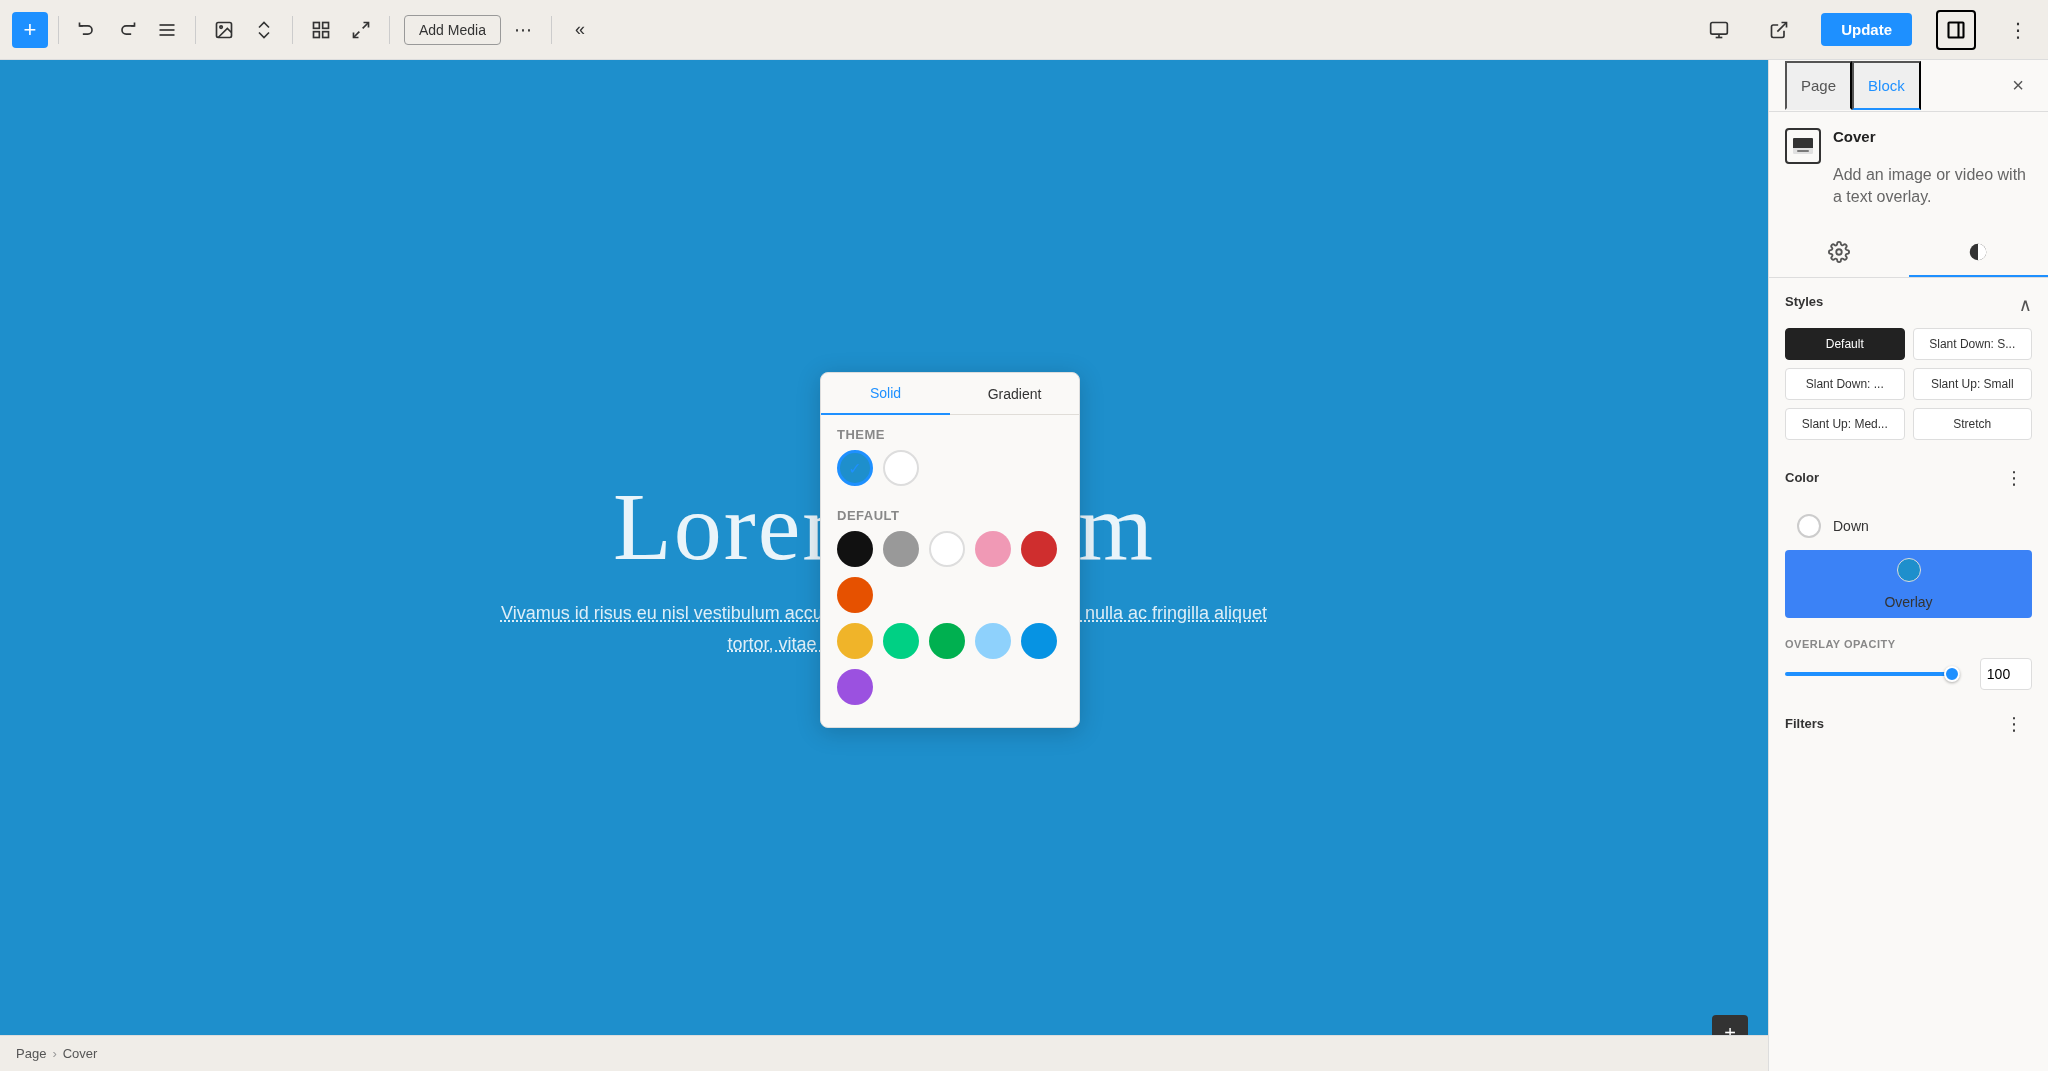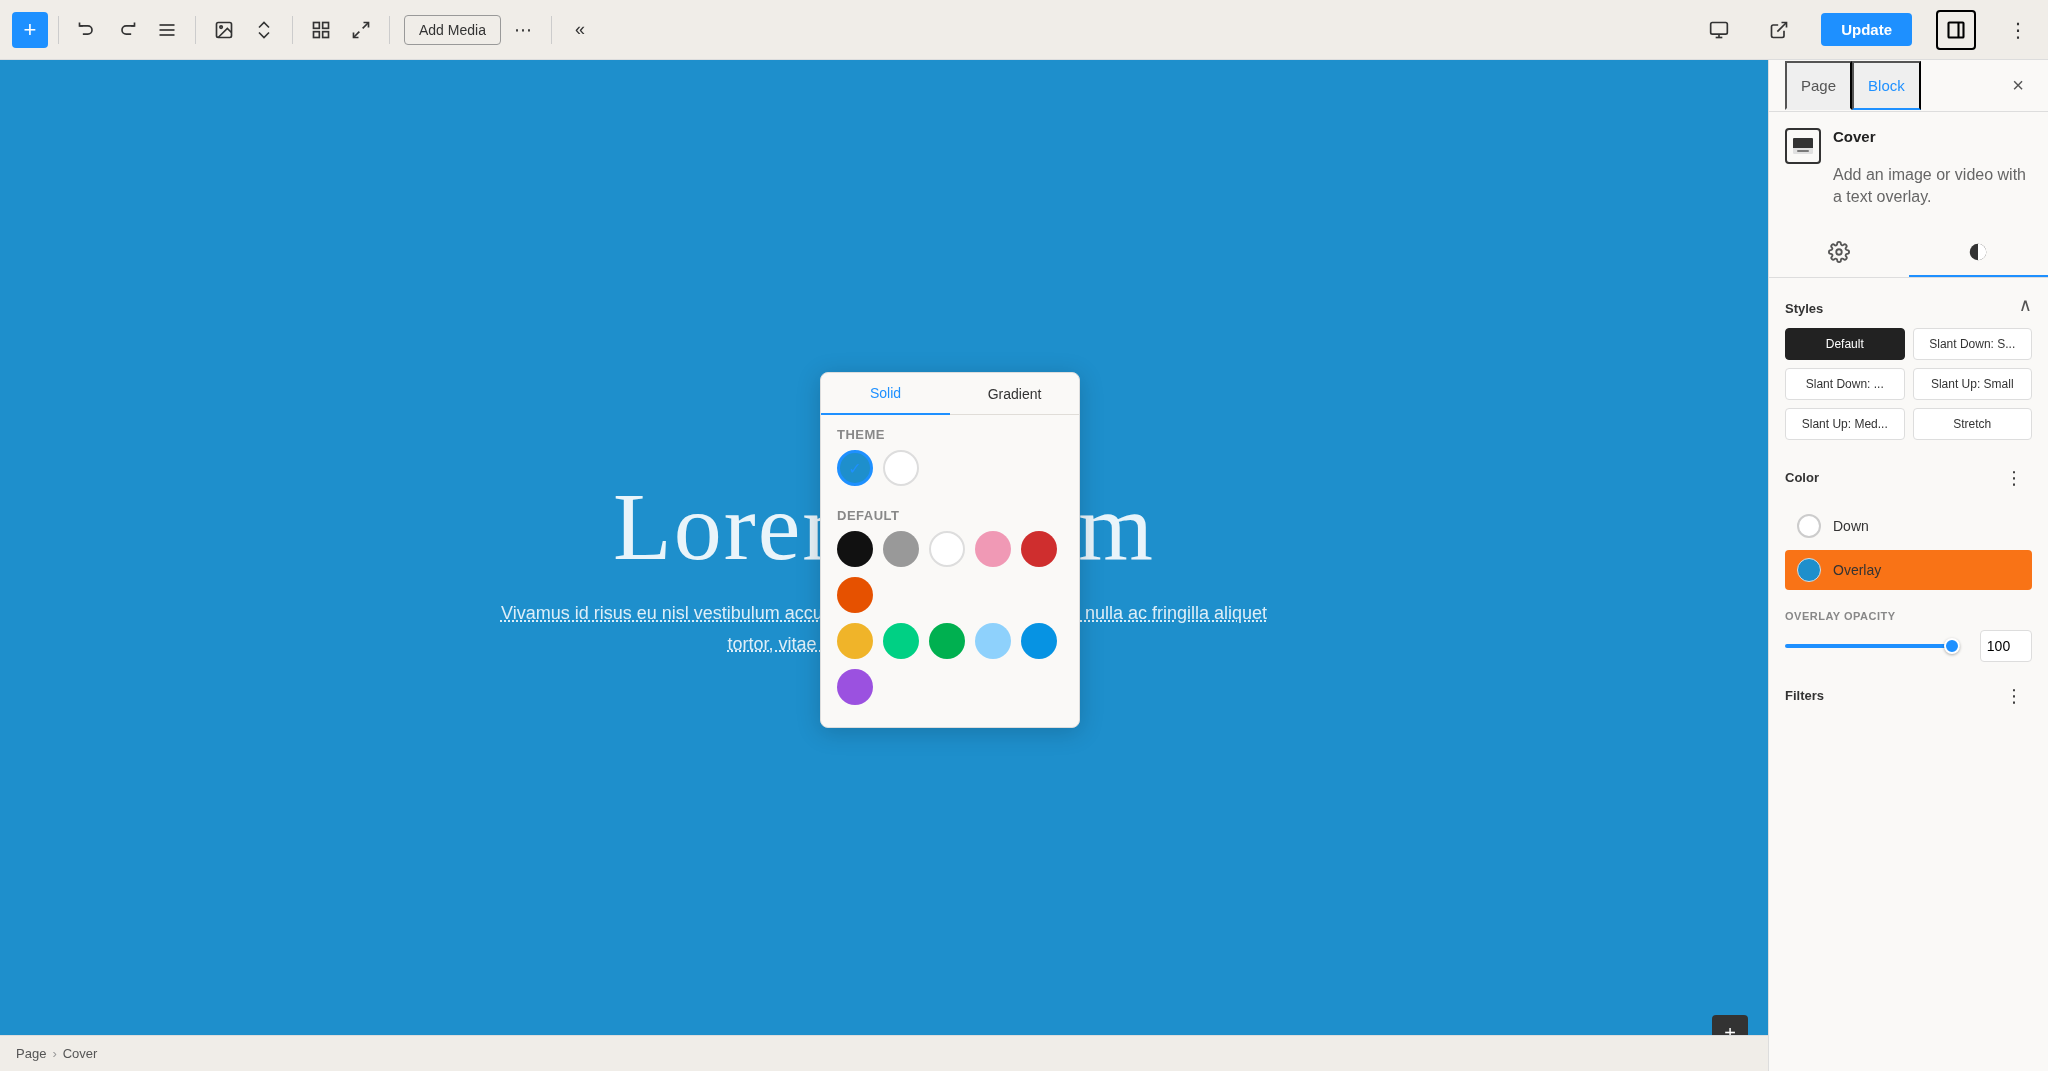--- a/index.html
+++ b/index.html
@@ -146,42 +146,42 @@
     .settings-tabs { display: flex; justify-content: center; gap: 0; margin: 0 -16px 16px; border-bottom: 1px solid #ddd; }
     .settings-tab {
       flex: 1; display: flex; align-items: center; justify-content: center;
       padding: 12px; cursor: pointer; border: none; background: transparent;
       font-size: 18px; color: #555; border-bottom: 2px solid transparent;
     }
     .settings-tab.active { color: #1e90ff; border-bottom: 2px solid #1e90ff; }
 
     
     .section-title-row {
-      display: flex; align-items: flex-end; justify-content: space-between;
+      display: flex; align-items: flex-start; justify-content: space-between;
       margin-bottom: 12px;
     }
     .section-title { font-size: 13px; font-weight: 600; color: #333; }
     .section-chevron { font-size: 18px; color: #555; cursor: pointer; }
     .style-grid { display: grid; grid-template-columns: 1fr 1fr; gap: 8px; margin-bottom: 20px; }
     .style-option {
       padding: 8px 10px; border: 1px solid #ddd; border-radius: 4px;
       font-size: 12px; cursor: pointer; background: #fff; color: #333; text-align: center;
       white-space: nowrap; overflow: hidden; text-overflow: ellipsis;
     }
     .style-option.active { background: #222; color: #fff; border-color: #222; }
 
     
     .color-section-header {
       display: flex; align-items: center; justify-content: space-between; margin-bottom: 10px;
     }
     .color-item {
       display: flex; align-items: center; gap: 12px; padding: 8px 12px;
       border-radius: 4px; cursor: pointer; margin-bottom: 4px;
     }
-    .color-item.active { background: #f97316; }
+    .color-item.active { background: #3b82f6; flex-direction: column; }
     .color-dot { width: 24px; height: 24px; border-radius: 50%; flex-shrink: 0; border: 1px solid #ddd; }
     .color-dot.empty { background: #fff; border: 2px solid #ccc; }
     .color-label { font-size: 14px; color: #333; }
 
     
     .overlay-opacity-section { margin-top: 20px; }
     .overlay-label { font-size: 11px; font-weight: 600; color: #888; letter-spacing: 0.5px; margin-bottom: 8px; }
     .opacity-row { display: flex; align-items: center; gap: 20px; }
     .opacity-slider { flex: 1; height: 4px; appearance: none; background: linear-gradient(to right, #1e90ff 100%, #ddd 100%); border-radius: 2px; outline: none; cursor: pointer; }
     .opacity-slider::-webkit-slider-thumb { appearance: none; width: 16px; height: 16px; border-radius: 50%; background: #1e90ff; cursor: pointer; border: 2px solid #fff; box-shadow: 0 1px 3px rgba(0,0,0,0.3); }

